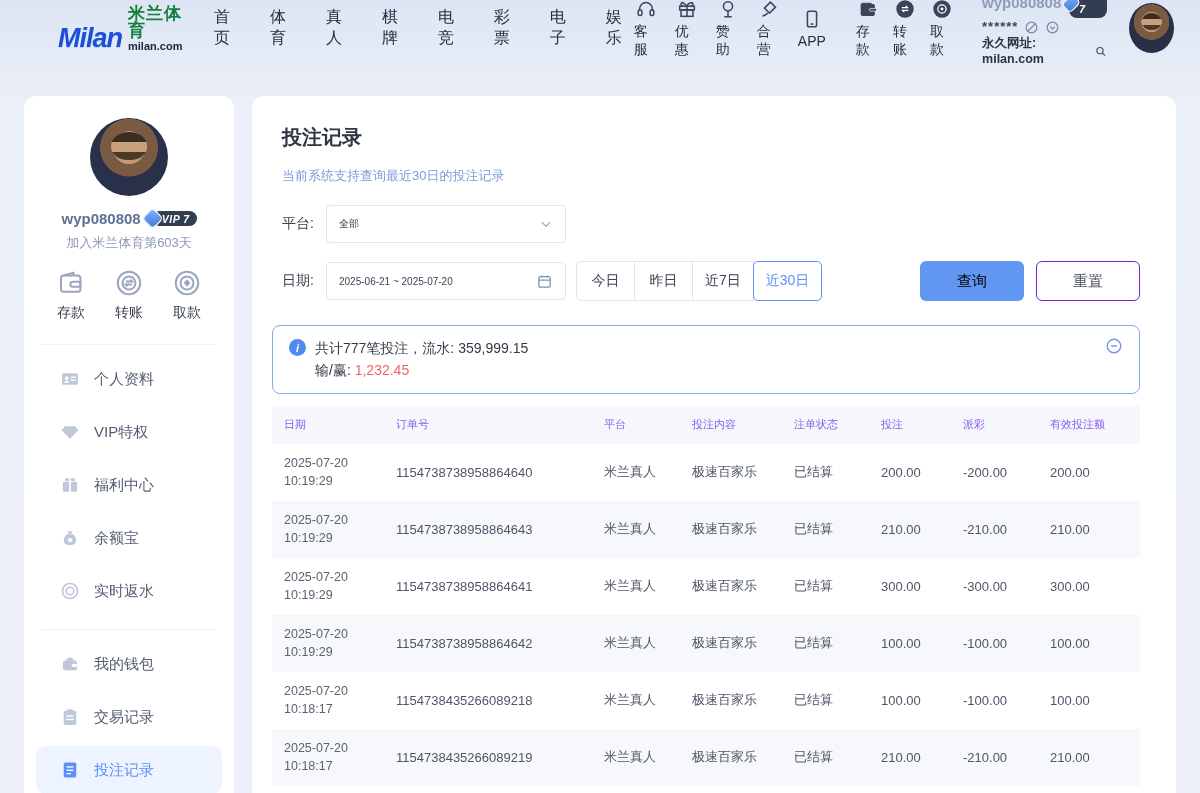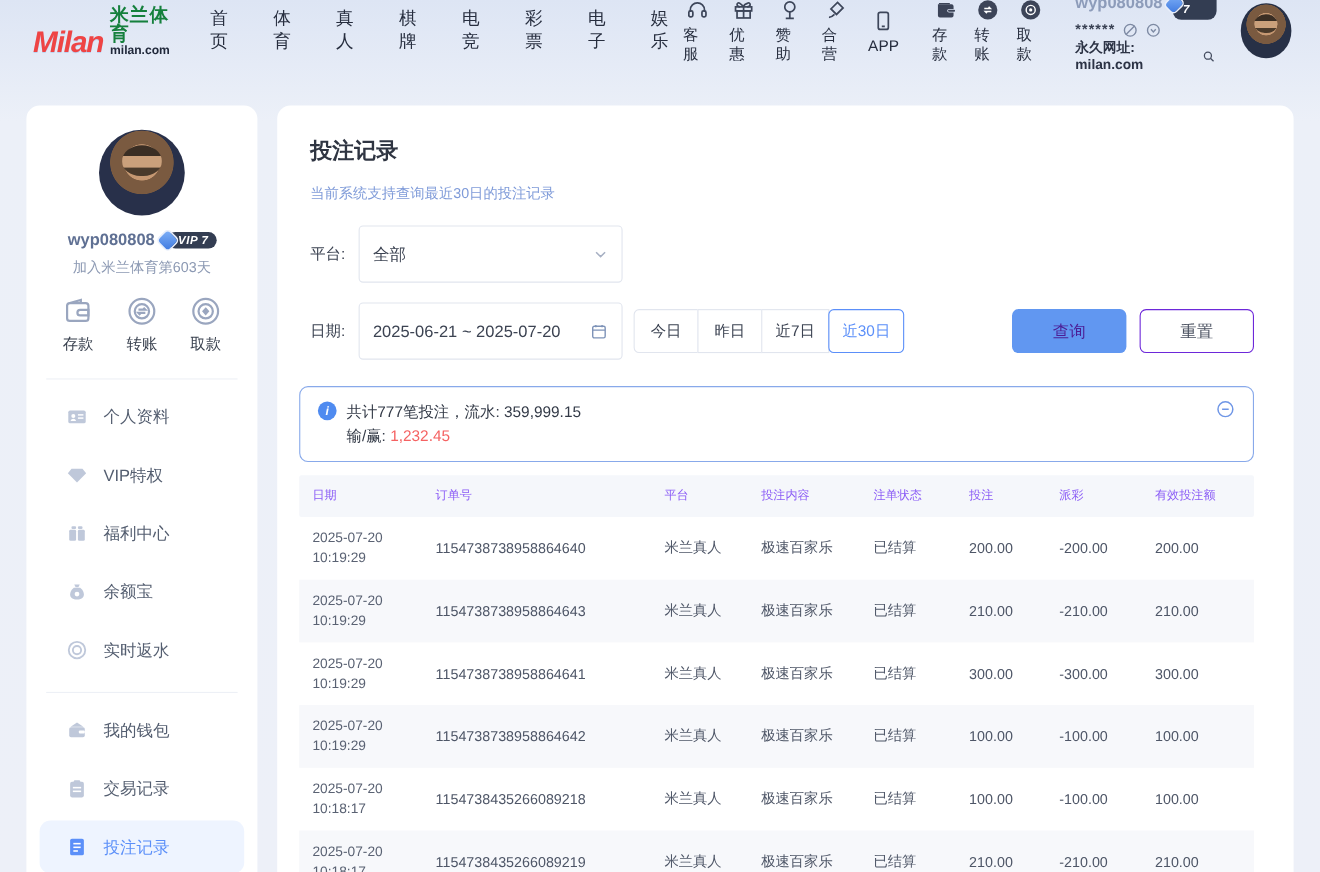--- a/index.html
+++ b/index.html
@@ -5,22 +5,22 @@
   * { margin:0; padding:0; box-sizing:border-box; }
   html,body { width:1200px; height:793px; overflow:hidden; }
   body {
     font-family:"Liberation Sans","DejaVu Sans",sans-serif;
     background:linear-gradient(180deg,#dde5f4 0%,#ecf0f8 110px,#edf0f8 100%);
     position:relative; color:#333;
   }
   
   .topbar { height:56px; display:flex; align-items:center; padding:0 26px 0 30px; }
   .logo { display:flex; align-items:flex-end; gap:6px; }
-  .logo-script { font-style:italic; font-weight:800; font-size:27px; color:#ef4444;
-    text-shadow:0 1px 0 #bcd4f2; letter-spacing:-1px; line-height:1;}
+  .logo-script { font-style:italic; font-weight:800; font-size:27px; color:#1d4ed8;
+    text-shadow:0 1px 0 #bcd4f2; letter-spacing:-1px; line-height:1;margin-left:28px;}
   .logo-cnwrap { display:flex; flex-direction:column; line-height:1; }
   .logo-cn { font-size:17px; font-weight:700; color:#15803d; letter-spacing:1px;}
   .logo-domain { font-size:11px; font-weight:700; color:#20283a; margin-top:2px;}
   .main-nav { display:flex; gap:28px; margin-left:26px; font-size:16px; color:#272e3f; }
   .main-nav span { cursor:pointer; }
   .topbar-right { margin-left:auto; display:flex; align-items:center; gap:16px; }
   .svc { display:flex; flex-direction:column; align-items:center; gap:3px; font-size:14px; color:#272e3f; cursor:pointer;}
   .svc .ico { width:22px; height:22px; color:#3d465a; }
   .svc.dark .ico { color:#3c4458; }
   .svc .ico svg { width:100%; height:100%; }
@@ -66,36 +66,36 @@
     border-radius:10px; margin-bottom:5px; cursor:pointer; color:#545e70; font-size:15px;}
   .menu-item .ico { width:20px; height:20px; color:#bfc8da; }
   .menu-item .ico svg { width:100%; height:100%; }
   .menu-item.active { background:#eef4ff; color:#5b8ff9; }
   .menu-item.active .ico { color:#5b8ff9; }
   
   .page-title { font-size:20px; font-weight:700; color:#2f3542; padding:8px 0 0 10px;}
   .page-sub { font-size:13px; color:#7f9bd9; margin:16px 0 20px 10px; }
   .filter-row { display:flex; align-items:center; margin:0 0 18px 10px; }
   .filter-label { font-size:14px; color:#3c4352; width:44px; }
-  .select-box, .date-box { width:240px; height:52px; border:1px solid #e1e5ee; border-radius:4px;
-    display:flex; align-items:center; padding:0 12px; font-size:15px; color:#3c4352; background:#fff; cursor:pointer;}
+  .select-box, .date-box { width:240px; height:38px; border:1px solid #e1e5ee; border-radius:4px;
+    display:flex; align-items:center; padding:0 12px; font-size:10px; color:#3c4352; background:#fff; cursor:pointer;}
   .select-box .grow, .date-box .grow { flex:1; }
   .chev { width:14px; height:14px; color:#a7b0c3; }
   .chev svg,.cal svg { width:100%; height:100%; }
   .cal { width:17px; height:17px; color:#7e93b8; }
   .range-group { display:flex; margin-left:10px; }
   .range-btn { min-width:59px; height:40px; background:#fff; border:1px solid #e1e5ee; margin-left:-1px;
     font-size:14px; color:#3c4352; display:flex; align-items:center; justify-content:center; cursor:pointer; padding:0 12px;}
   .range-btn:first-child { border-radius:5px 0 0 5px; margin-left:0; }
   .range-btn:last-child { border-radius:0 5px 5px 0; }
   .range-btn.active { border:1px solid #5b8ff9; color:#5b8ff9; z-index:2; border-radius:5px; }
   .action-btns { margin-left:auto; display:flex; gap:12px; }
   .btn { width:104px; height:40px; border-radius:6px; font-size:15px; display:flex; align-items:center;
     justify-content:center; cursor:pointer; }
-  .btn-primary { background:#6197f1; color:#4c1d95; border:none;text-align:center; }
+  .btn-primary { background:#6197f1; color:#000000; border:none;text-align:center; }
   .btn-plain { background:#fff; color:#4a5160; border:1px solid #6d28d9; }
   .summary { border:1px solid #88a9ea; border-radius:8px; padding:11px 16px; display:flex; margin:24px 0 12px 0;}
   .summary-left { display:flex; gap:9px; }
   .info-ico { width:17px; height:17px; border-radius:50%; background:#4f8bf0; color:#fff; font-size:11px;
     font-weight:700; display:flex; align-items:center; justify-content:center; margin-top:2px; font-style:italic;}
   .sum-line { font-size:14px; color:#333a47; line-height:1.6; }
   .sum-val-red { color:#f56262; }
   .collapse-ico { margin-left:auto; width:18px; height:18px; color:#6f96e6; cursor:pointer; }
   .collapse-ico svg { width:100%; height:100%; }
   

